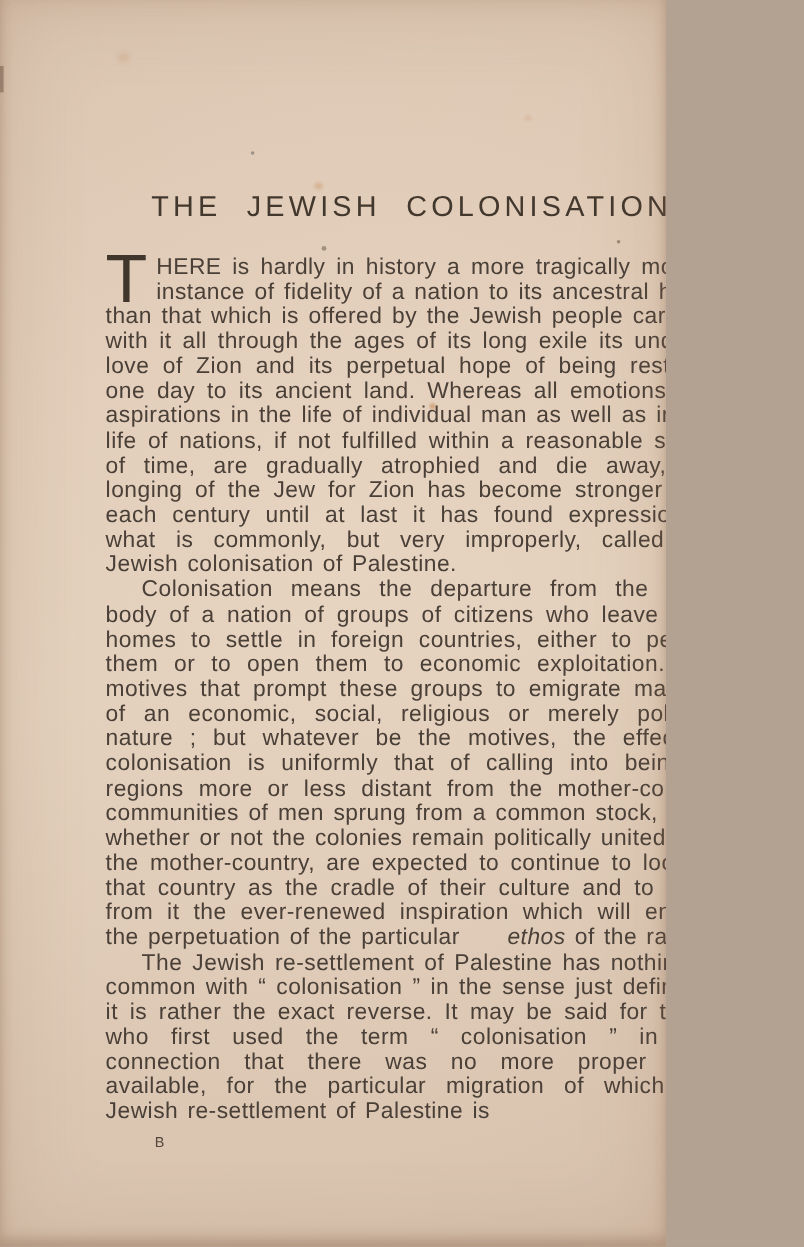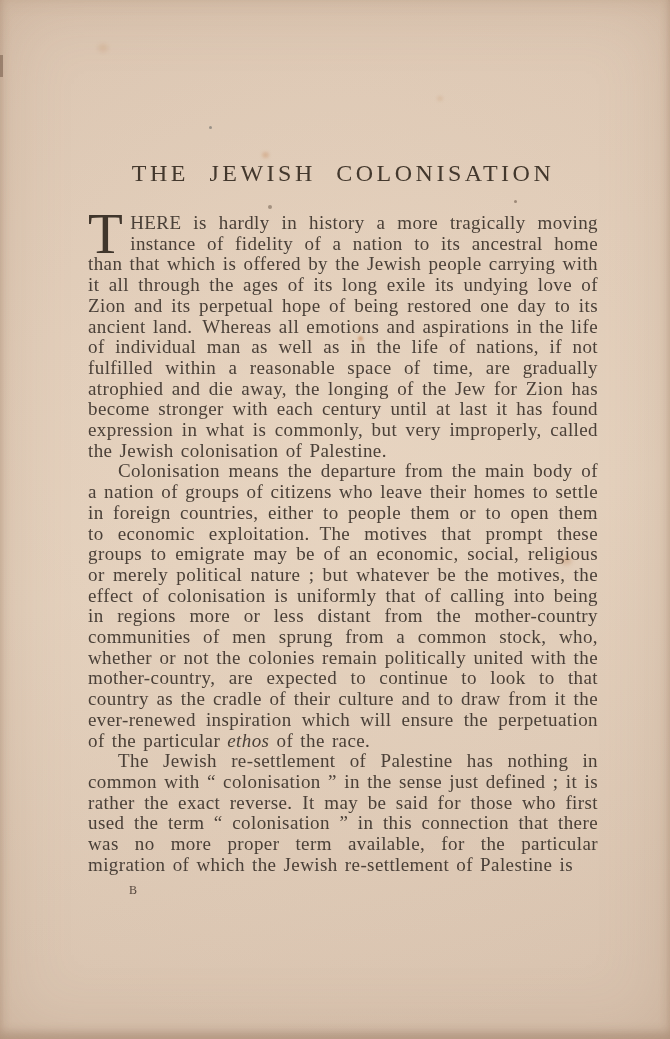--- a/index.html
+++ b/index.html
@@ -2,27 +2,27 @@
 <html><head>
 <meta charset="utf-8">
 <style>
   html, body {
     margin: 0;
     padding: 0;
     background: #b3a191;
   }
   .page {
     position: relative;
-    width: 670px;
+    width: 555px;
     height: 1039px;
     overflow: hidden;
     background:
       radial-gradient(ellipse 120% 80% at 50% 42%, rgba(248, 233, 214, 0.30), rgba(248, 233, 214, 0) 75%),
       linear-gradient(168deg, #d9c3af 0%, #dec9b5 30%, #e0ccb8 52%, #dbc6b2 78%, #d7c1ad 100%);
-    font-family: Liberation Serif, serif;
+    font-family: Liberation Sans, sans-serif;
     color: #4a4038;
   }
   
   .vignette {
     position: absolute;
     inset: 0;
     pointer-events: none;
     box-shadow:
       inset 0 0 70px rgba(150, 112, 85, 0.22),
       inset 0 -7px 10px rgba(118, 84, 60, 0.30),
@@ -72,21 +72,21 @@
   }
   .body-text p.indented { text-indent: 30px; }
   .dropcap {
     float: left;
     font-size: 57px;
     line-height: 41px;
     height: 41px;
     padding-right: 7px;
     color: #40362c;
   }
-  .italic-word { font-style: italic; }
+  .italic-word { font-style: italic; margin-left: 32px; }
   .signature-mark {
     margin-top: 7px;
     padding-left: 41px;
     font-size: 12px;
     letter-spacing: 1px;
     color: #55463c;
   }
 </style>
 </head>
 <body>

